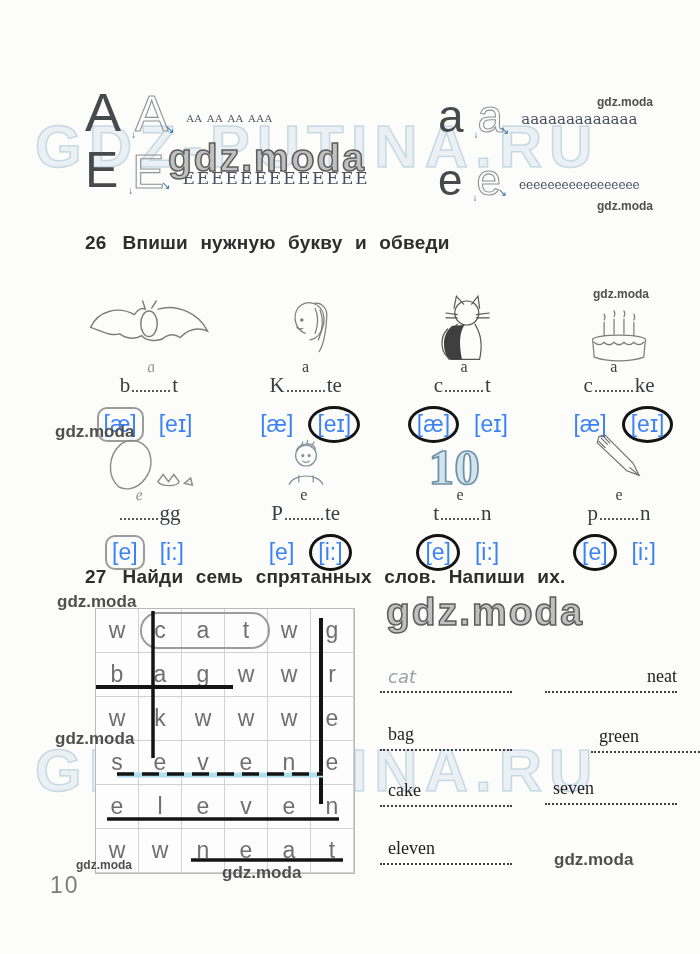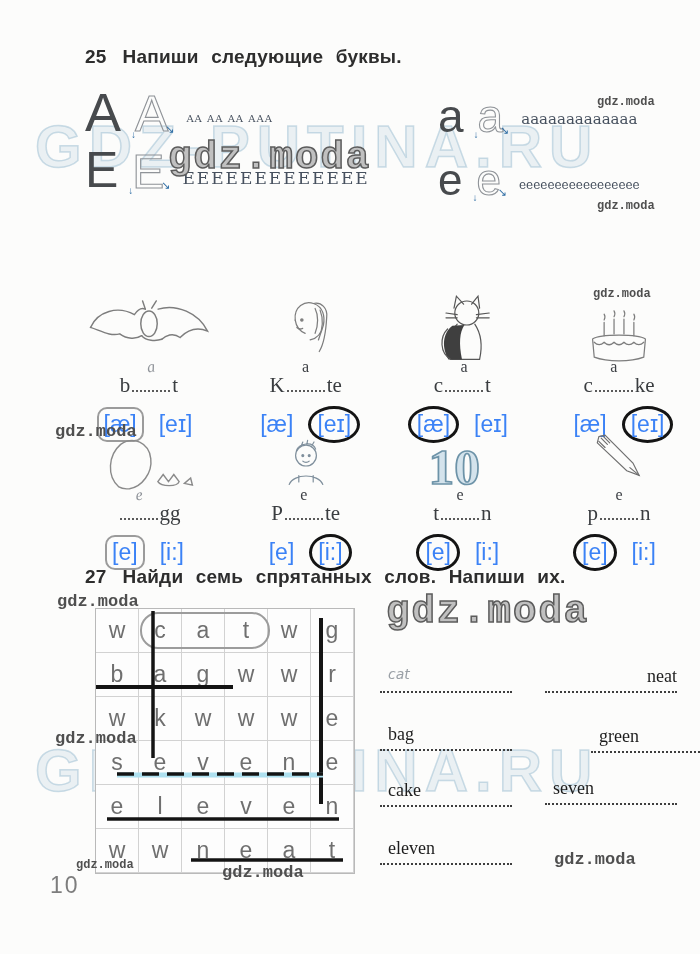--- a/index.html
+++ b/index.html
@@ -3,21 +3,21 @@
 <meta charset="utf-8">
 <style>
   html,body{margin:0;padding:0;background:#e9e9e9;}
   #page{position:relative;width:700px;height:954px;background:#fcfcfb;overflow:hidden;
         font-family:"Liberation Sans",sans-serif;color:#333;}
   
   .ghost{position:absolute;left:35px;width:665px;white-space:nowrap;overflow:hidden;
          font-family:"Liberation Sans",sans-serif;font-weight:bold;font-size:60px;
          letter-spacing:7px;color:rgba(140,180,205,0.16);
          -webkit-text-stroke:1.5px rgba(125,170,198,0.38);z-index:0;}
-  .wm{position:absolute;z-index:3;font-family:Liberation Mono, monospace;font-weight:bold;color:#4f4f4f;}
+  .wm{position:absolute;z-index:3;font-family:Liberation Sans, sans-serif;font-weight:bold;color:#4f4f4f;}
   .wm.sm{font-size:12px;}
   .wm.md{font-size:17px;}
   .wm.lg{font-size:39px;letter-spacing:2px;color:#c0c0c0;-webkit-text-stroke:1.5px #5c5c5c;}
   
   .extitle{position:absolute;font-size:19px;font-weight:bold;color:#2d2d2d;
            word-spacing:7px;letter-spacing:.2px;z-index:2;}
   .extitle .num{margin-right:16px;}
   
   .letgroup{position:absolute;display:flex;align-items:flex-end;z-index:2;}
   .bigprint{font-family:"Liberation Sans",sans-serif;color:#474a4d;line-height:.9;}
@@ -46,36 +46,33 @@
   #grid{position:absolute;left:95px;top:608px;width:258px;height:264px;z-index:1;
         display:grid;grid-template-columns:repeat(6,43px);grid-template-rows:repeat(6,44px);
         border:1px solid #b9b9b9;background:#fdfdfd;}
   #grid .cell{border-right:1px solid #d2d2d2;border-bottom:1px solid #d2d2d2;
         display:flex;align-items:center;justify-content:center;
         font-size:23px;color:#6f6f6f;font-family:"Liberation Sans",sans-serif;}
   #gridmarks{position:absolute;left:95px;top:608px;z-index:2;pointer-events:none;}
   
   .ans{position:absolute;width:124px;border-bottom:2px dotted #3e3e3e;padding:0 0 3px 8px;
        font-family:"Liberation Serif",serif;font-size:18px;color:#1d1d1d;z-index:2;height:22px;}
-  .ans.pencil{color:#9aa0a6;font-style:italic;font-family:"DejaVu Sans",sans-serif;font-size:14px;}
+  .ans.pencil{color:#9aa0a6;font-style:italic;font-family:"DejaVu Sans",sans-serif;font-size:18px;}
   
   #pagenum{position:absolute;left:50px;top:872px;font-size:23px;color:#7d7d7d;letter-spacing:2px;z-index:2;}
   svg{display:block;}
 </style>
 </head>
 <body>
 
 <div id="page">
 
   <div class="ghost" style="top:112px;">GDZ-PUTINA.RU</div>
   <div class="ghost" style="top:736px;">GDZ-PUTINA.RU</div>
 
-  <div class="extitle" style="left:85px;top:46px;">
-    <span class="num">25</span><span>Напиши следующие буквы.</span>
-  </div>
 
   <div class="letgroup" style="left:85px;top:88px;">
     <span class="bigprint" style="font-size:54px;">A</span>
     <span class="guide" style="font-size:50px;">A</span>
     <span class="trace" style="font-size:10px;letter-spacing:1px;margin-bottom:13px;">AA AA AA AAA</span>
   </div>
   <div class="letgroup" style="left:438px;top:96px;">
     <span class="bigprint" style="font-size:46px;">a</span>
     <span class="guide" style="font-size:46px;">a</span>
     <span class="trace" style="font-size:15px;margin-bottom:9px;">aaaaaaaaaaaaa</span>
@@ -84,20 +81,23 @@
     <span class="bigprint" style="font-size:50px;">E</span>
     <span class="guide" style="font-size:48px;">E</span>
     <span class="trace" style="font-size:17px;letter-spacing:2px;margin-bottom:5px;">EEEEEEEEEEEEE</span>
   </div>
   <div class="letgroup" style="left:438px;top:160px;">
     <span class="bigprint" style="font-size:44px;">e</span>
     <span class="guide" style="font-size:44px;">e</span>
     <span class="trace" style="font-size:12px;margin-bottom:8px;">eeeeeeeeeeeeeeeee</span>
   </div>
 
+  <div class="extitle" style="left:85px;top:232px;">
+    <span class="num">26</span><span>Впиши нужную букву и обведи</span>
+  </div>
 
   <div class="ex26row row1" style="top:290px;">
       <div class="ex26-item">
         <div class="pic">
           <svg viewBox="0 0 140 74" width="128" height="68">
             <g fill="none" stroke="#7d7d7d" stroke-width="1.6" stroke-linecap="round">
 <path d="M6,32 C14,14 36,8 54,18 C58,12 62,10 66,12"></path>
 <path d="M66,12 L63,3 M73,11 L78,3"></path>
 <path d="M80,12 C100,6 124,16 134,36 C122,31 112,35 104,43 C96,37 88,41 84,45"></path>
 <path d="M6,32 C18,36 28,42 38,39 C46,45 56,45 62,41"></path>

